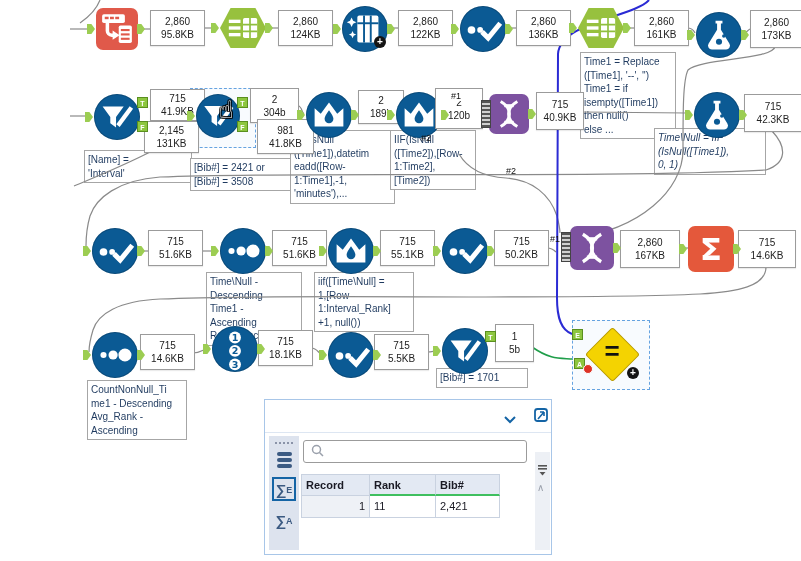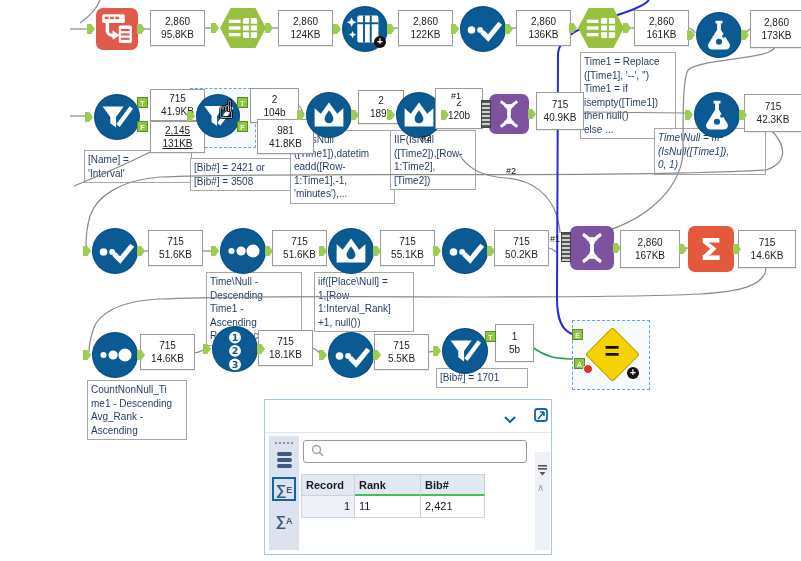--- a/index.html
+++ b/index.html
@@ -63,21 +63,21 @@
   .rp-mini{position:absolute;left:272px;top:62px;width:11px;height:12px;cursor:pointer;}
   .rp-up{position:absolute;left:272px;top:82px;color:#9aa0ab;font-size:10px;cursor:pointer;}
   .rp-grid{position:absolute;left:36px;top:74px;font-size:11px;color:#1a1a24;}
   .rp-row{display:flex;}
   .rp-cell{box-sizing:border-box;border:1px solid #c9d2e0;border-left:none;height:22px;line-height:20px;
         padding:0 4px;background:#fff;overflow:hidden;}
   .rp-row .rp-cell:first-child{border-left:1px solid #c9d2e0;}
   .rp-head .rp-cell{background:#e3e9f3;font-weight:bold;}
   .rp-head .rp-cell.gcol{border-bottom:2px solid #3fbf5f;}
   .rp-row + .rp-row .rp-cell{border-top:none;}
-  .c-rec{width:54px;} .c-place{width:66px;} .c-bib{width:64px;}
+  .c-rec{width:69px;} .c-place{width:66px;} .c-bib{width:64px;}
   .cell-num{background:#eef1f6;text-align:right;}
 </style>
 </head>
 <body>
 
 <svg class="wires" id="wires-under" width="801" height="561">
   <g stroke="#8a8a8a" stroke-width="1.2" fill="none">
     <path d="M70,29 H94"></path>
       <path d="M100,0 C97,8 90,16 80,23"></path>
     <path d="M139,29 H150"></path>
@@ -232,38 +232,38 @@
         <path d="M4.5 6.5 h11 l-4 5.5 v5.5 l-3 -2.2 v-3.3 z" fill="#fff"></path>
         <path d="M12.5 16.5 L19.5 7" stroke="#fff" stroke-width="2.2"></path>
       </svg><span></span></div>
     <div class="anch" style="left: 85px; top: 112px; position: absolute;"></div>
     <div class="anch-l" style="left: 137px; top: 97px; position: absolute;">T</div>
     <div class="anch-l" style="left: 137px; top: 121px; position: absolute;">F</div>
     <div class="cbox" style="left: 150px; top: 89px; width: 53px; height: 30px; position: absolute;">
       <span>715</span>
       <span>41.9KB</span>
     </div>
-    <div class="cbox" style="left: 150px; top: 121px; width: 53px; height: 30px; position: absolute; text-decoration: underline;">
+    <div class="cbox" style="left: 144px; top: 121px; width: 53px; height: 30px; position: absolute;">
       <span>2,145</span>
       <span>131KB</span>
     </div>
     <div class="ann" style="left: 84px; top: 150px; width: 100px; position: absolute;">[Name] =
 'Interval'</div>
     <div class="selbox" style="left: 190px; top: 88px; width: 64px; height: 58px; position: absolute;"></div>
     <div class="tool circle" style="left: 196px; top: 94px; width: 44px; height: 44px; position: absolute;"><svg viewBox="0 0 24 24">
         <path d="M4.5 6.5 h11 l-4 5.5 v5.5 l-3 -2.2 v-3.3 z" fill="#fff"></path>
         <path d="M12.5 16.5 L19.5 7" stroke="#fff" stroke-width="2.2"></path>
       </svg><span></span></div>
     <div class="anch" style="left: 187px; top: 111px; position: absolute;"></div>
     <div class="anch-l" style="left: 237px; top: 97px; position: absolute;">T</div>
     <div class="anch-l" style="left: 237px; top: 121px; position: absolute;">F</div>
     <div class="hand" style="left: 219px; top: 96px; position: absolute;">☝</div>
     <div class="cbox" style="left: 250px; top: 88px; width: 47px; height: 33px; position: absolute;">
       <span>2</span>
-      <span>104b</span>
+      <span>304b</span>
     </div>
     <div class="cbox" style="left: 257px; top: 119px; width: 55px; height: 33px; position: absolute;">
       <span>981</span>
       <span>41.8KB</span>
     </div>
     <div class="ann" style="left: 190px; top: 158px; width: 98px; position: absolute;">[Bib#] = 2421 or
 [Bib#] = 3508</div>
     <div class="tool circle" style="left: 306px; top: 92px; width: 46px; height: 46px; position: absolute;"><svg viewBox="0 0 24 24">
         <path d="M4.5 18 V8.5 l3.2 2.8 L12 5.5 l4.3 5.8 3.2 -2.8 V18 z" fill="#fff"></path>
         <path d="M12 9.5 c1.5 2.2 2.3 3.4 2.3 4.5 a2.3 2.3 0 0 1 -4.6 0 c0 -1.1 .8 -2.3 2.3 -4.5 z" fill="#0b5a94"></path>
@@ -349,21 +349,21 @@
     <div class="tool circle" style="left: 328px; top: 228px; width: 46px; height: 46px; position: absolute;"><svg viewBox="0 0 24 24">
         <path d="M4.5 18 V8.5 l3.2 2.8 L12 5.5 l4.3 5.8 3.2 -2.8 V18 z" fill="#fff"></path>
         <path d="M12 9.5 c1.5 2.2 2.3 3.4 2.3 4.5 a2.3 2.3 0 0 1 -4.6 0 c0 -1.1 .8 -2.3 2.3 -4.5 z" fill="#0b5a94"></path>
       </svg><span></span></div>
     <div class="anch" style="left: 319px; top: 246px; position: absolute;"></div>
     <div class="anch" style="left: 373px; top: 246px; position: absolute;"></div>
     <div class="cbox" style="left: 380px; top: 230px; width: 53px; height: 34px; position: absolute;">
       <span>715</span>
       <span>55.1KB</span>
     </div>
-    <div class="ann" style="left: 314px; top: 272px; width: 92px; position: absolute;">iif([Place\Null] =
+    <div class="ann" style="left: 314px; top: 272px; width: 92px; position: absolute;">iif([Time\Null] =
 1,[Row-
 1:Interval_Rank]
 +1, null())</div>
     <div class="tool circle" style="left: 442px; top: 228px; width: 46px; height: 46px; position: absolute;"><svg viewBox="0 0 24 24">
         <circle cx="6" cy="12.5" r="2" fill="#fff"></circle>
         <circle cx="10.5" cy="12.5" r="1.5" fill="#fff"></circle>
         <path d="M11.5 13.5 l3.2 3.2 L21 9" stroke="#fff" stroke-width="2.6" fill="none"></path>
       </svg><span></span></div>
     <div class="anch" style="left: 433px; top: 246px; position: absolute;"></div>
     <div class="anch" style="left: 487px; top: 246px; position: absolute;"></div>

